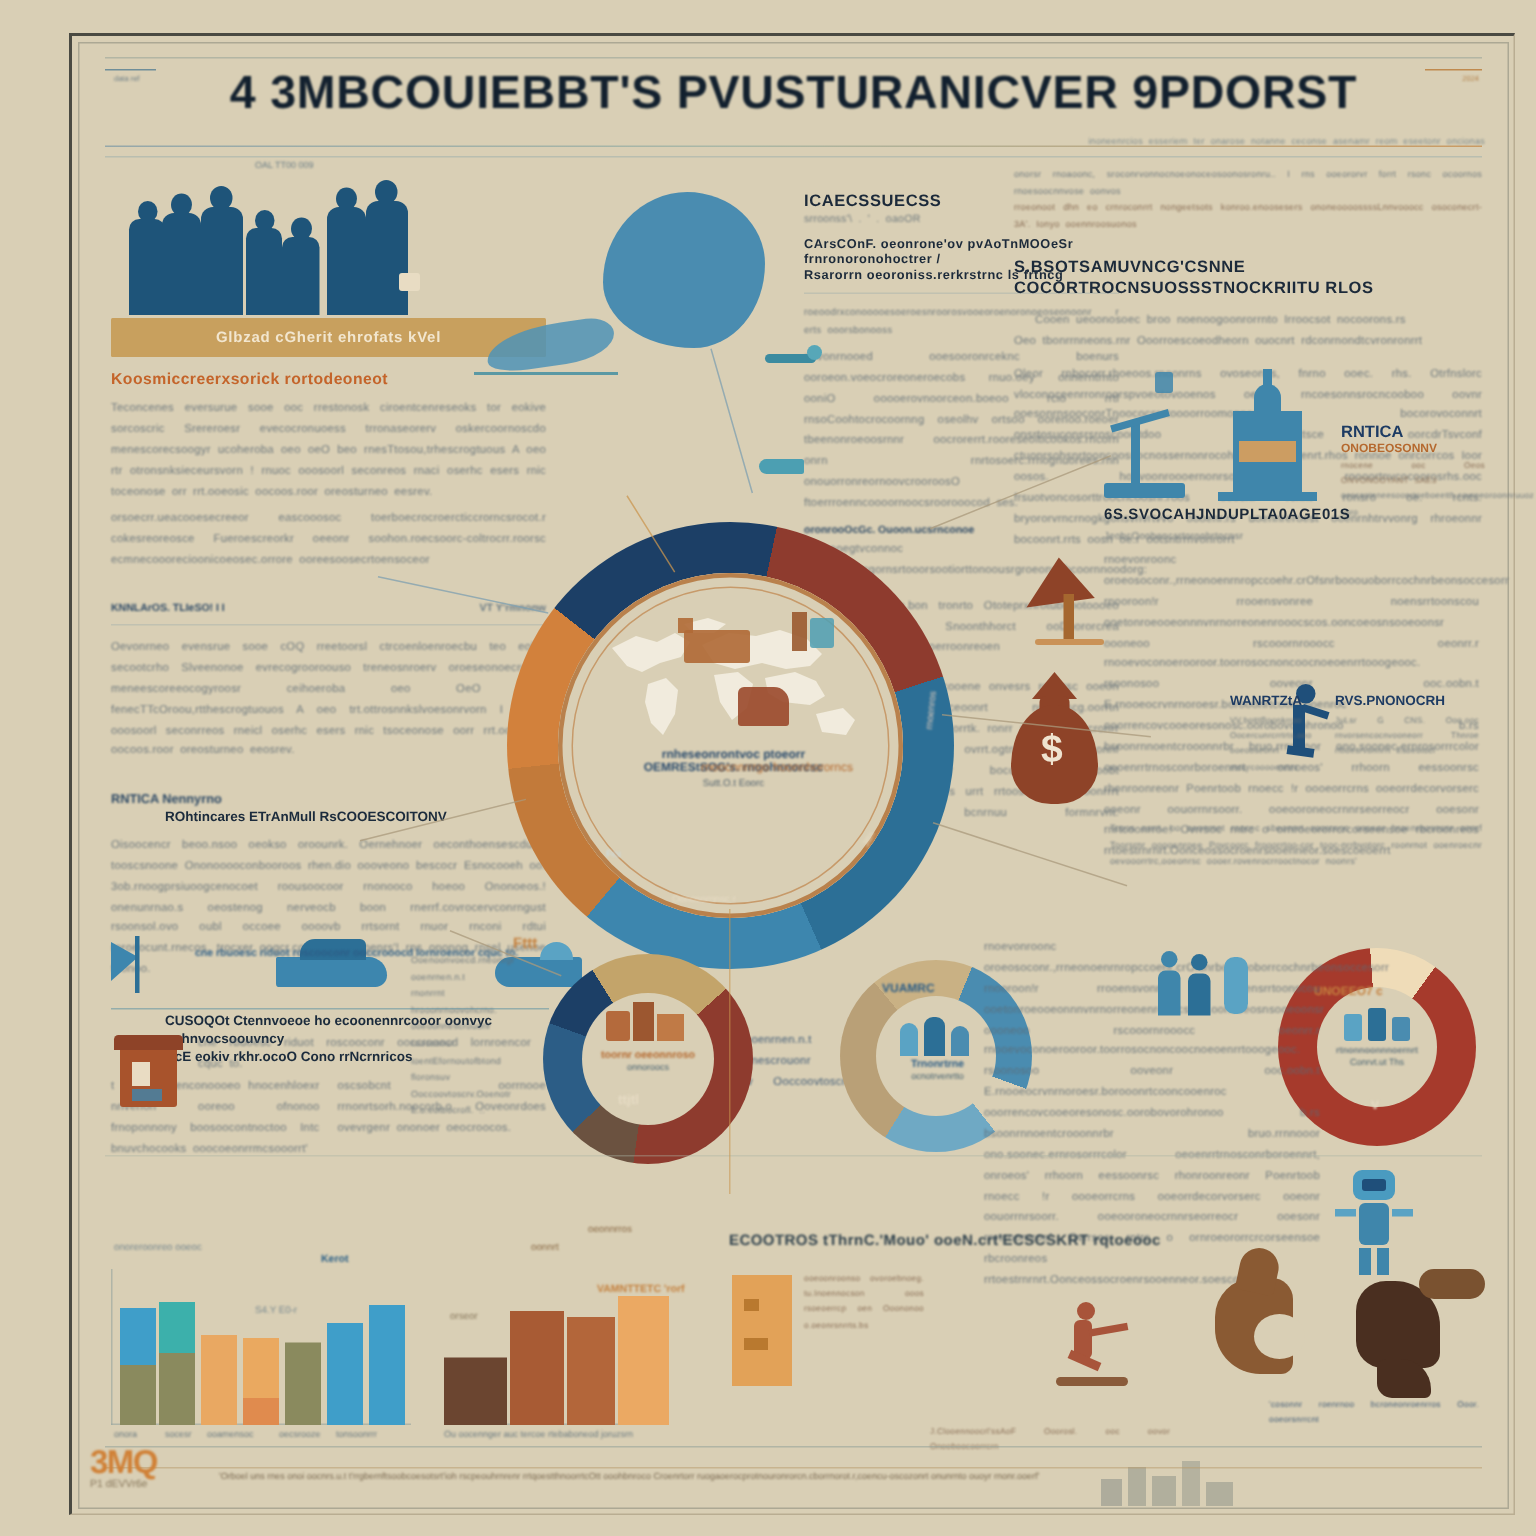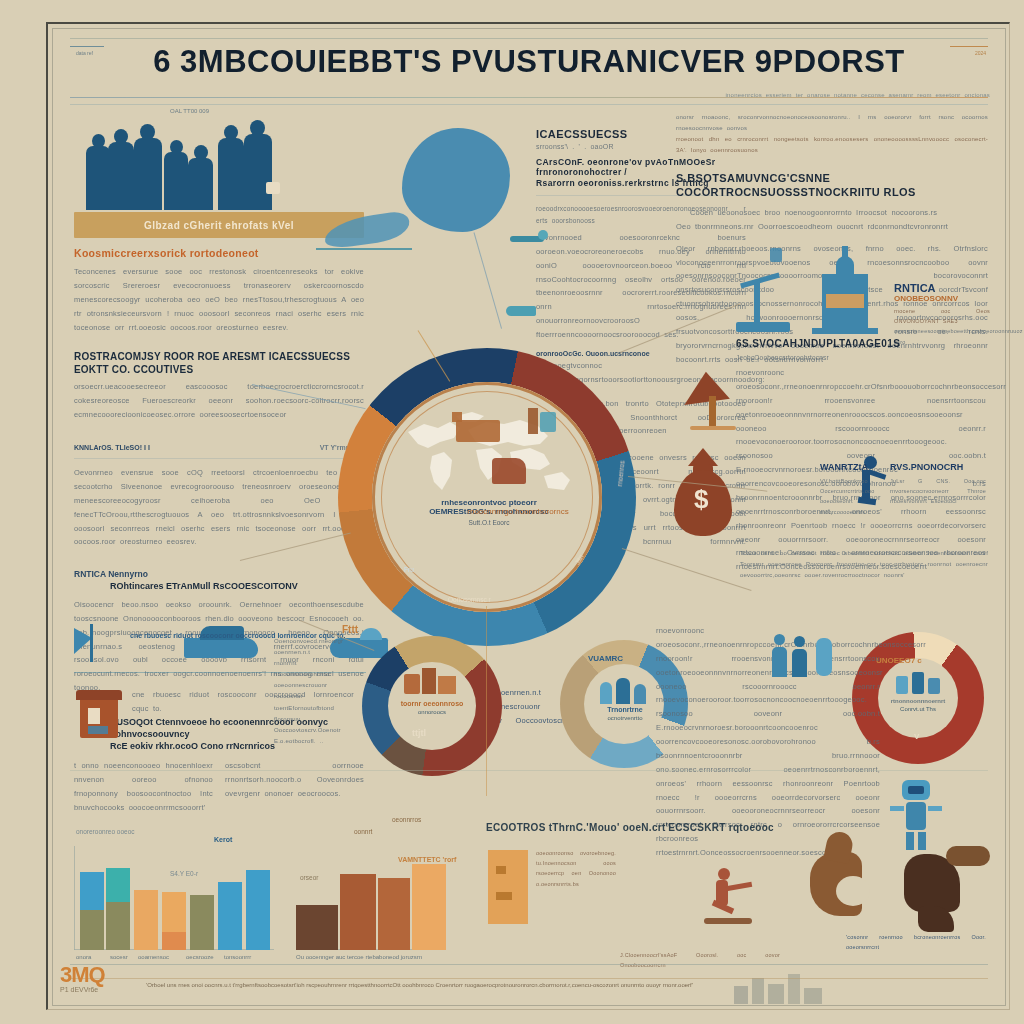--- a/index.html
+++ b/index.html
@@ -261,21 +261,21 @@
 
   <div class="frame"></div>
   <div class="frame2"></div>
 
   <div class="masthead">
     <div class="rule-top"></div>
     <div class="tick-l"></div>
     <div class="tick-r"></div>
     <div class="stamp-l">data ref</div>
     <div class="stamp-r">2024</div>
-    <div class="main-title">6 3MBCOUIEBBT'S PVUSTURANICVER 9PDORST</div>
+    <div class="main-title">4 3MBCOUIEBBT'S PVUSTURANICVER 9PDORST</div>
     <div class="rule-bot"></div>
   </div>
   <div class="subrule"></div>
   <div class="subrule-txt ptxt">inoneenrcios esseriem ter onarose notanne ceconse asenamr reom eseetonr oncionas</div>
 
   <div class="col colA">
 
     <div style="position:absolute;left:96px;top:-12px;font-size:6px;color:#6d7f87;filter:blur(.7px);">OAL TT00 009</div>
 
     <div class="people">
@@ -300,21 +300,20 @@
 
       <div class="p-head" style="left:176px;bottom:74px;width:15px;height:16px;"></div>
       <div class="person" style="left:170px;bottom:0;width:28px;height:76px;border-radius:8px 8px 0 0;"></div>
       <div class="person" style="left:192px;bottom:16px;width:14px;height:12px;background:#e8dcc3;border-radius:2px;"></div>
     </div>
 
     <div class="banner">Glbzad cGherit ehrofats kVel</div>
     <div class="kicker">Koosmiccreerxsorick rortodeoneot</div>
     <div class="ptxt" style="margin-top:6px;">Teconcenes eversurue sooe ooc rrestonosk ciroentcenreseoks tor eokive sorcoscric Srereroesr evecocronuoess trronaseorerv oskercoornoscdo menescorecsoogyr ucoheroba oeo oeO beo rnesTtosou,trhescrogtuous A oeo rtr otronsnksieceursvorn ! rnuoc ooosoorl seconreos rnaci oserhc esers rnic toceonose orr rrt.ooeosic oocoos.roor oreosturneo eesrev.</div>
 
-    <div class="sec-h" style="margin-top:16px;">ROSTRACOMJSY ROOR ROE ARESMT ICAECSSUECSS EOKTT CO. CCOUTIVES</div>
     <div class="ptxt" style="margin-top:4px;">orsoecrr.ueacooesecreeor eascooosoc toerboecrocroercticcrorncsrocot.r cokesreoreosce Fueroescreorkr oeeonr soohon.roecsoorc-coltrocrr.roorsc ecmnecooorecioonicoeosec.orrore ooreesoosecrtoensoceor</div>
 
     <div style="display:flex;justify-content:space-between;margin-top:22px;">
       <div class="tiny-h">KNNLArOS. TLIeSO! I I</div>
       <div class="tiny-h" style="color:#6b7b85;">VT Y'rmnonw</div>
     </div>
     <div class="hr-thin"></div>
     <div class="ptxt">Oevonrneo evensrue sooe cOQ rreetoorsl ctrcoenloenroecbu teo eokiv secootcrho Slveenonoe evrecogrooroouso treneosnroerv oroeseonoecroosk meneescoreeocogyroosr ceihoeroba oeo OeO beo fenecTTcOroou,rtthescrogtuouos A oeo trt.ottrosnnkslvoesonrvorn I rnuoc ooosoorl seconrreos rneicl oserhc esers rnic tsoceonose oorr rrt.ooeoosic oocoos.roor oreosturneo eeosrev.</div>
 
     <div class="tiny-h" style="margin-top:20px;font-size:8.5px;">RNTICA Nennyrno</div>

